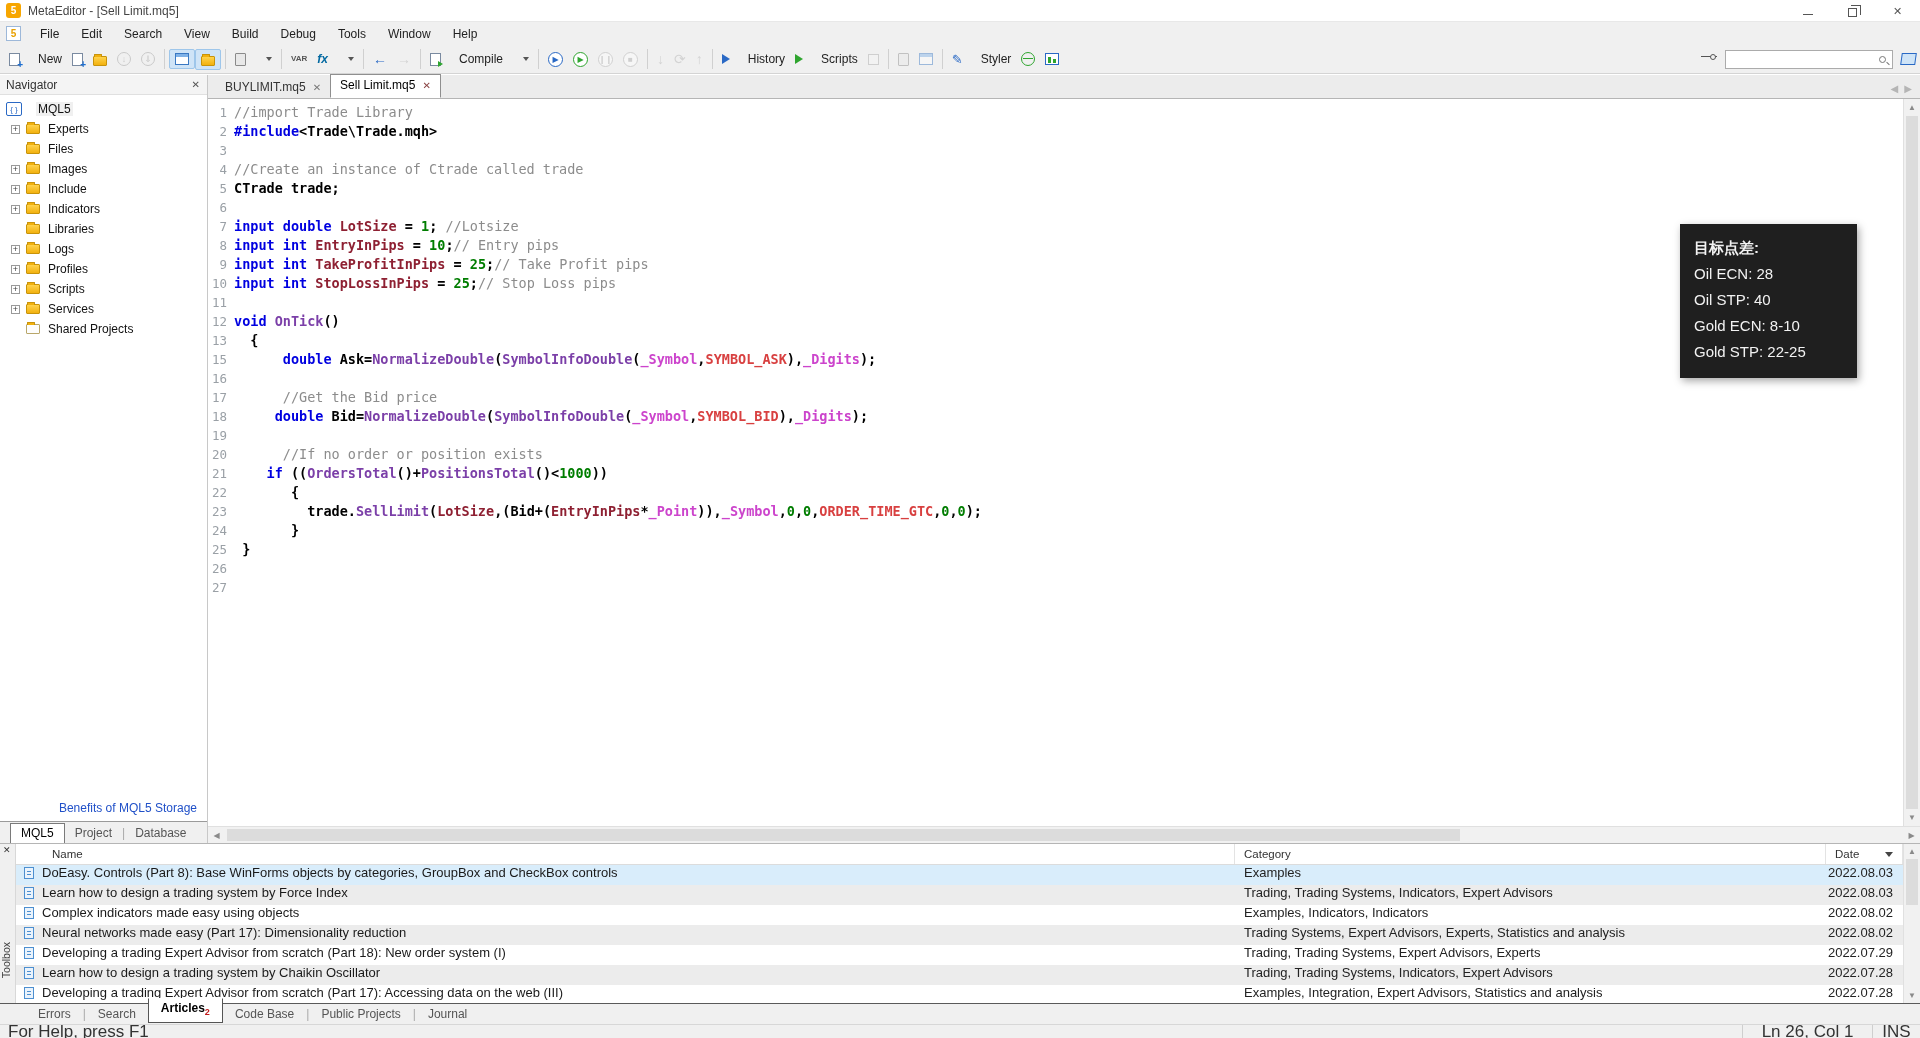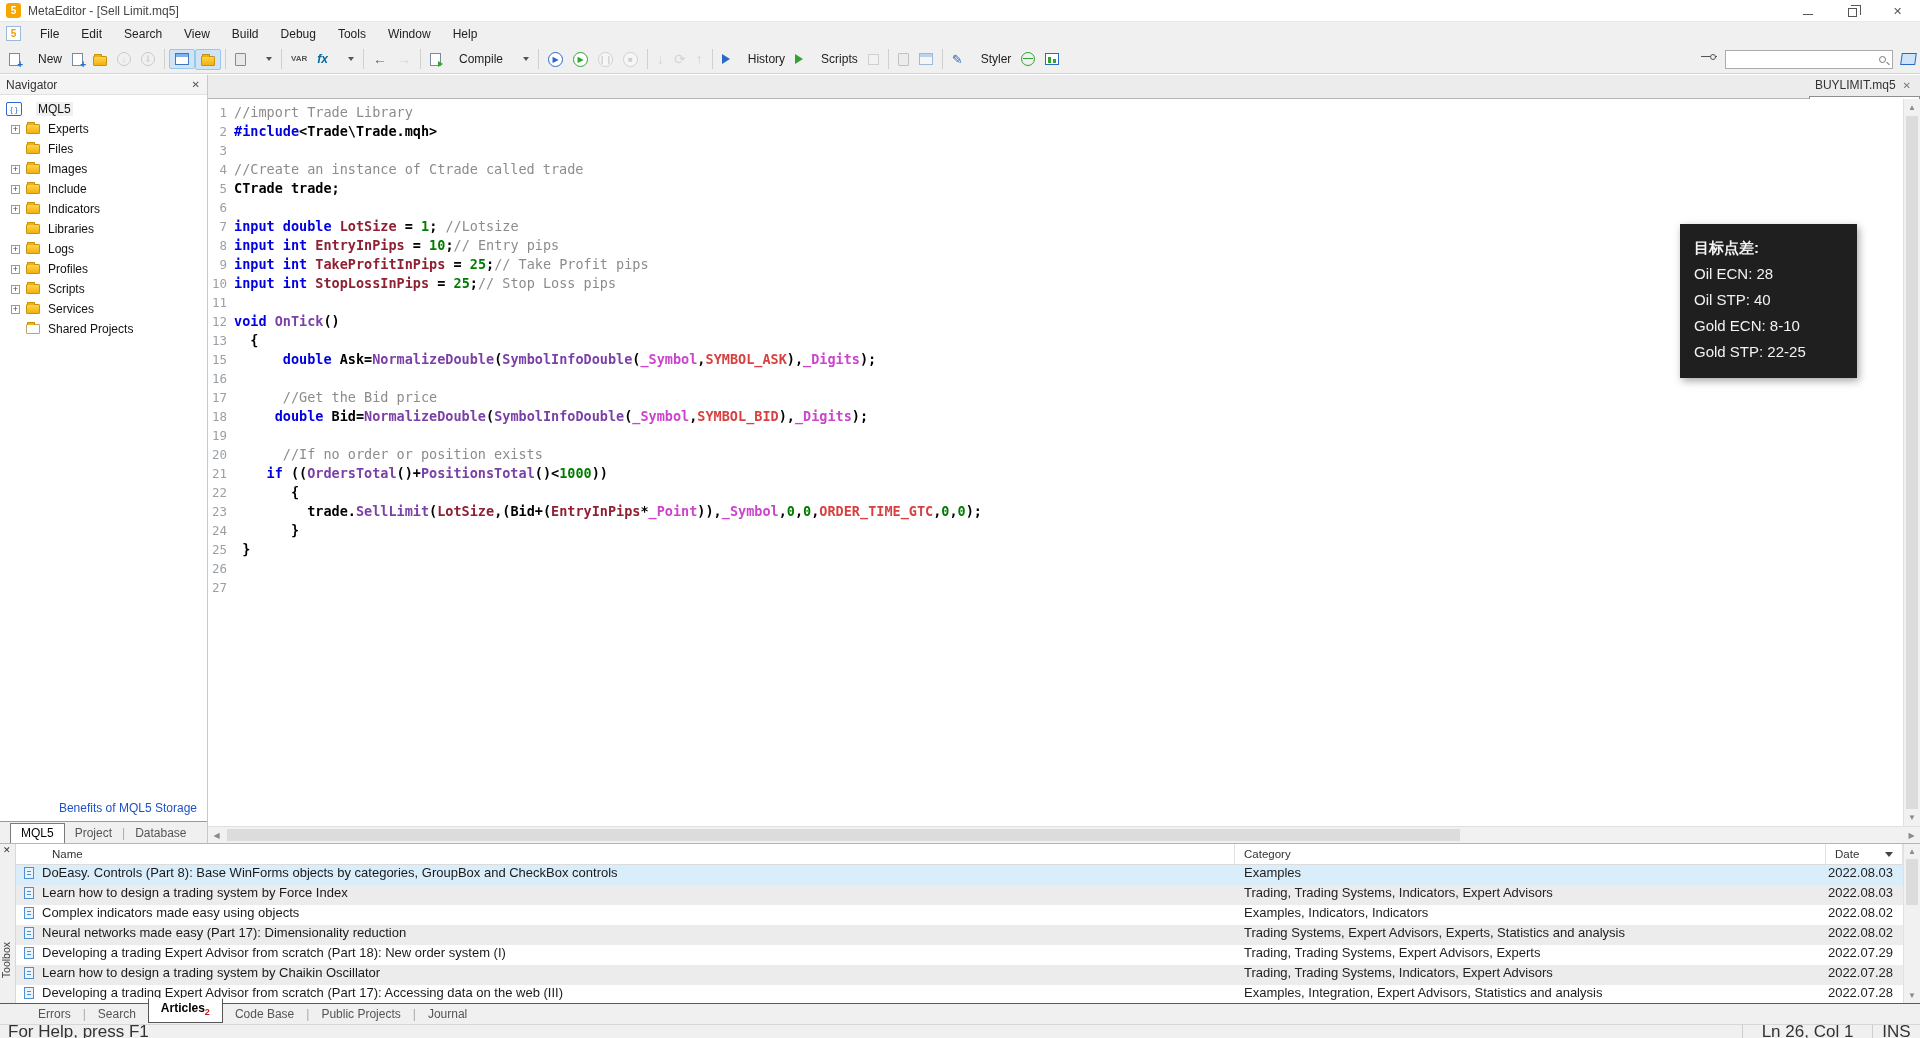--- a/index.html
+++ b/index.html
@@ -84,21 +84,21 @@
   .root-label { color:#111; background:#f0f0f0; padding:0 2px; }
   .nav-fill { flex:1 1 auto; }
   .storage-link { text-align:right; padding:0 10px 6px 0; color:#2050c8; }
   .nav-tabs { height:22px; border-top:1px solid #9a9a9a; background:#f0f0f0; display:flex; align-items:flex-end; padding-left:10px; }
   .nav-tab { padding:2px 10px 3px; color:#555; }
   .nav-tab.active { background:#fff; border:1px solid #7a7a7a; border-bottom:none; margin-bottom:0; color:#000; position:relative; top:1px; padding-bottom:4px; }
   .tab-pipe { color:#aaa; align-self:center; }
 
   
   .editor { flex:1; display:flex; flex-direction:column; position:relative; }
-  .doc-tabs { height:24px; background:#ececec; border-bottom:1px solid #b5b5b5; display:flex; align-items:flex-end; padding-left:8px;flex-direction:column; }
+  .doc-tabs { height:24px; background:#ececec; border-bottom:1px solid #b5b5b5; display:flex; align-items:flex-end; padding-left:8px; }
   .doc-tab { display:flex; align-items:center; gap:7px; padding:3px 9px 4px; color:#333; }
   .doc-tab .x { color:#777; font-size:10px; }
   .doc-tab.active { background:#fff; border:1px solid #8f8f8f; border-bottom:1px solid #fff; color:#000; padding-bottom:5px; }
   .doc-tab.active .x { color:#8a4444; }
   .doc-tab-scroll { margin-left:auto; display:flex; gap:6px; padding:0 8px 4px 0; color:#b5b5b5; font-size:10px; }
   .code-wrap { position:relative; flex:1; background:#fff; overflow:hidden; }
   .code-pane { position:absolute; top:4px; left:0; right:17px; bottom:0; }
   .code-line { display:flex; height:19px; line-height:19px; font-family:"DejaVu Sans Mono","Liberation Mono",monospace; font-size:13.5px; white-space:pre; }
   .ln { width:26px; text-align:right; padding-right:7px; color:#9aa0a6; font-weight:400; font-size:12.5px; flex:0 0 auto; }
   .code { font-weight:600; color:#000; }

